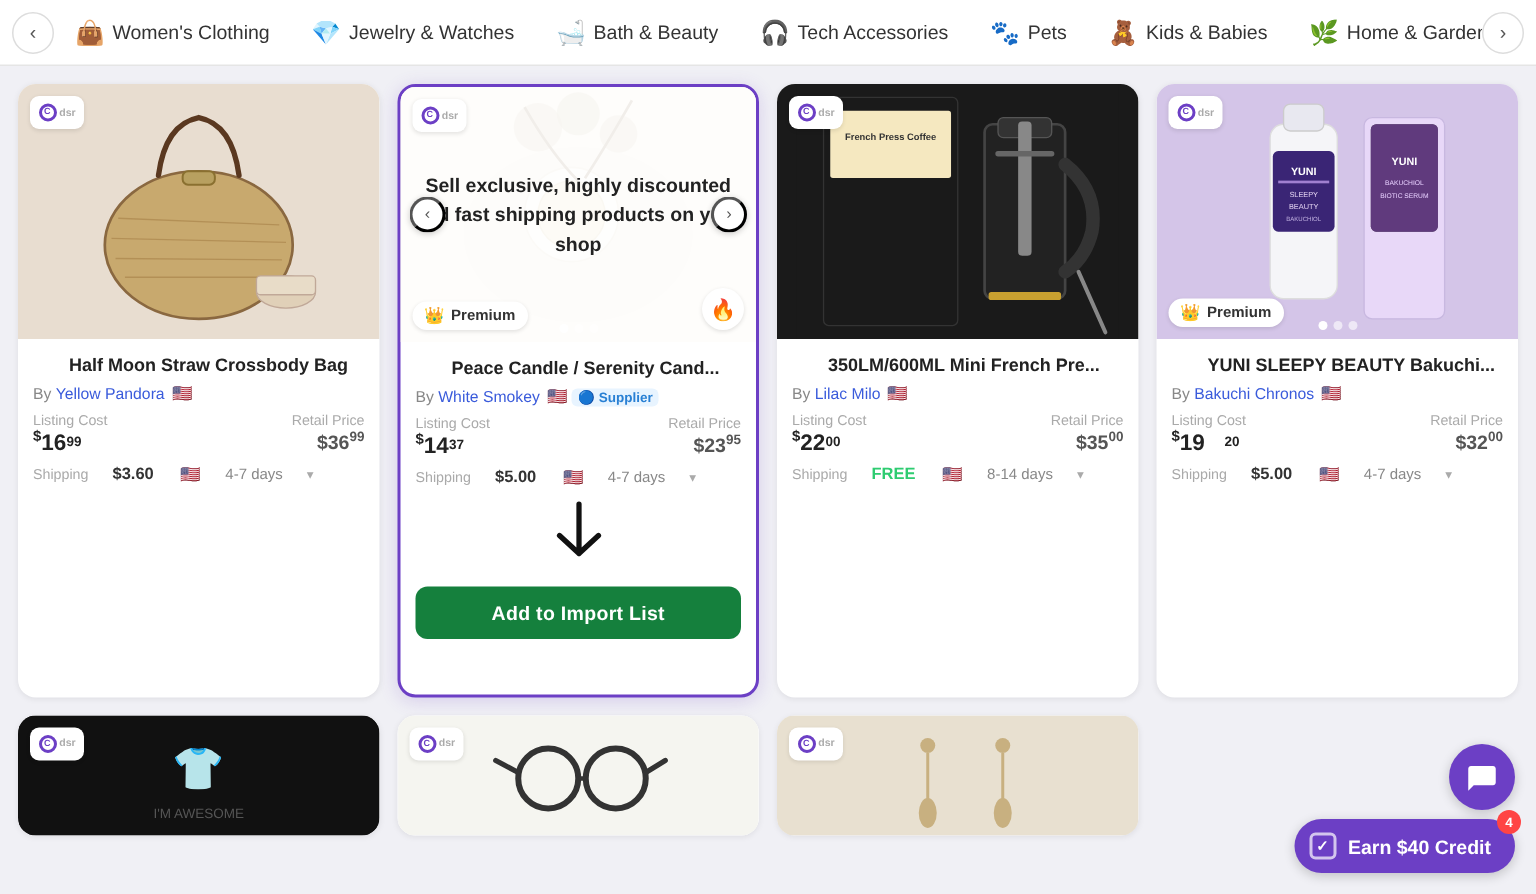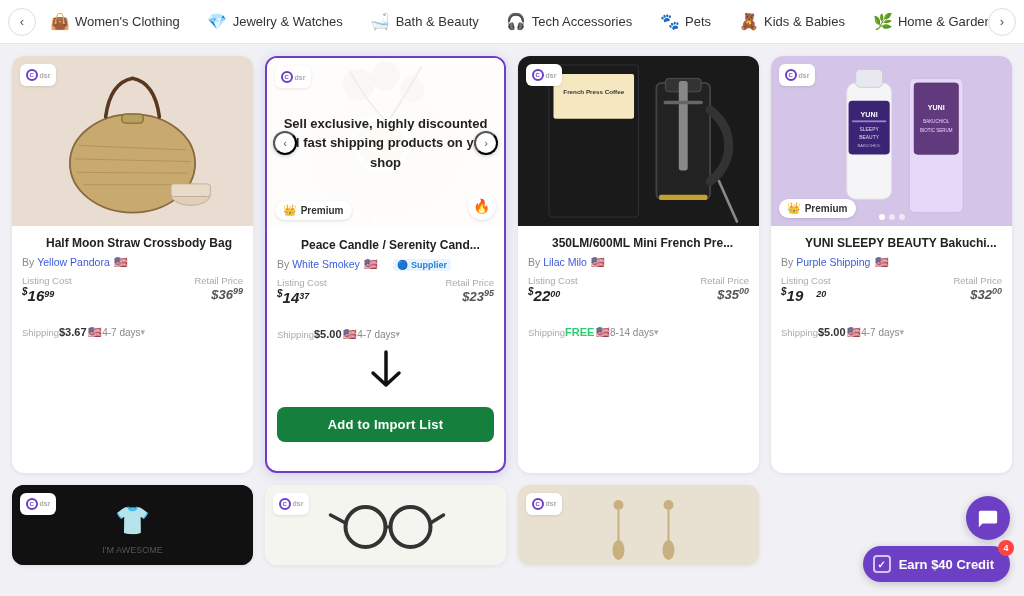--- a/index.html
+++ b/index.html
@@ -226,61 +226,60 @@
       text-align: right;
     }
     .supplier-badge {
       display: inline-flex;
       align-items: center;
       background: #e8f4ff;
       color: #2980d4;
       border-radius: 4px;
       font-size: 9px;
       padding: 1px 4px;
-      margin-left: 12px;
+      margin-left: 0;
       font-weight: 600;
     }
     .flag { font-size: 11px; margin-left: 2px; }
 
     .price-row {
       display: flex;
       justify-content: space-between;
       align-items: flex-start;
       margin-top: 2px;
     }
     .price-label {
       font-size: 9.5px;
       color: #aaa;
     }
     .price-value {
       font-size: 15px;
       font-weight: 700;
       color: #222;
-      font-style: italic;
     }
     .price-value sup {
       font-size: 10px;
       font-weight: 600;
       vertical-align: super;
     }
     .price-retail {
       text-align: right;
     }
     .price-retail .price-value {
       font-size: 13px;
       color: #555;
     }
 
     .shipping-row {
       display: flex;
       align-items: center;
-      gap: 0;
+      gap: 16px;
       font-size: 10px;
       color: #888;
-      margin-top: 18px;
+      margin-top: 2px;
     }
     .shipping-value {
       font-weight: 600;
       color: #333;
       font-size: 11px;
     }
     .shipping-free {
       color: #2ecc71;
       font-weight: 700;
     }
@@ -444,21 +443,21 @@
           <div class="price-label">Listing Cost</div>
           <div class="price-value"><sup>$</sup>16<sup style="font-size:9px;vertical-align:top;line-height:1.8;">99</sup></div>
         </div>
         <div class="price-retail">
           <div class="price-label">Retail Price</div>
           <div class="price-value">$36<sup style="font-size:9px;">99</sup></div>
         </div>
       </div>
       <div class="shipping-row">
         <span class="price-label">Shipping</span>
-        <span class="shipping-value">$3.67</span>
+        <span class="shipping-value">$3.60</span>
         <span class="flag">🇺🇸</span>
         <span class="shipping-days">4-7 days</span>
         <span class="dropdown-arrow">▾</span>
       </div>
     </div>
   </div>
 
   <div class="product-card highlighted" style="position:relative;">
     <div class="product-image-wrap" style="background:#f0e8d8;">
       <div class="badge-logo">
@@ -623,21 +622,21 @@
       </div>
       <div class="dots">
         <div class="dot active"></div>
         <div class="dot"></div>
         <div class="dot"></div>
       </div>
     </div>
     <div class="product-info">
       <div class="product-title">YUNI SLEEPY BEAUTY Bakuchi...</div>
       <div class="product-by">
-        By <a class="product-by-link">Purple Shipping</a>
+        By <a class="product-by-link">Bakuchi Chronos</a>
         <span class="flag">🇺🇸</span>
       </div>
       <div class="price-row">
         <div>
           <div class="price-label">Listing Cost</div>
           <div class="price-value"><sup>$</sup>19<sup style="font-size:9px;vertical-align:top;line-height:1.8;padding-left:13px;">20</sup></div>
         </div>
         <div class="price-retail">
           <div class="price-label">Retail Price</div>
           <div class="price-value">$32<sup style="font-size:9px;">00</sup></div>

